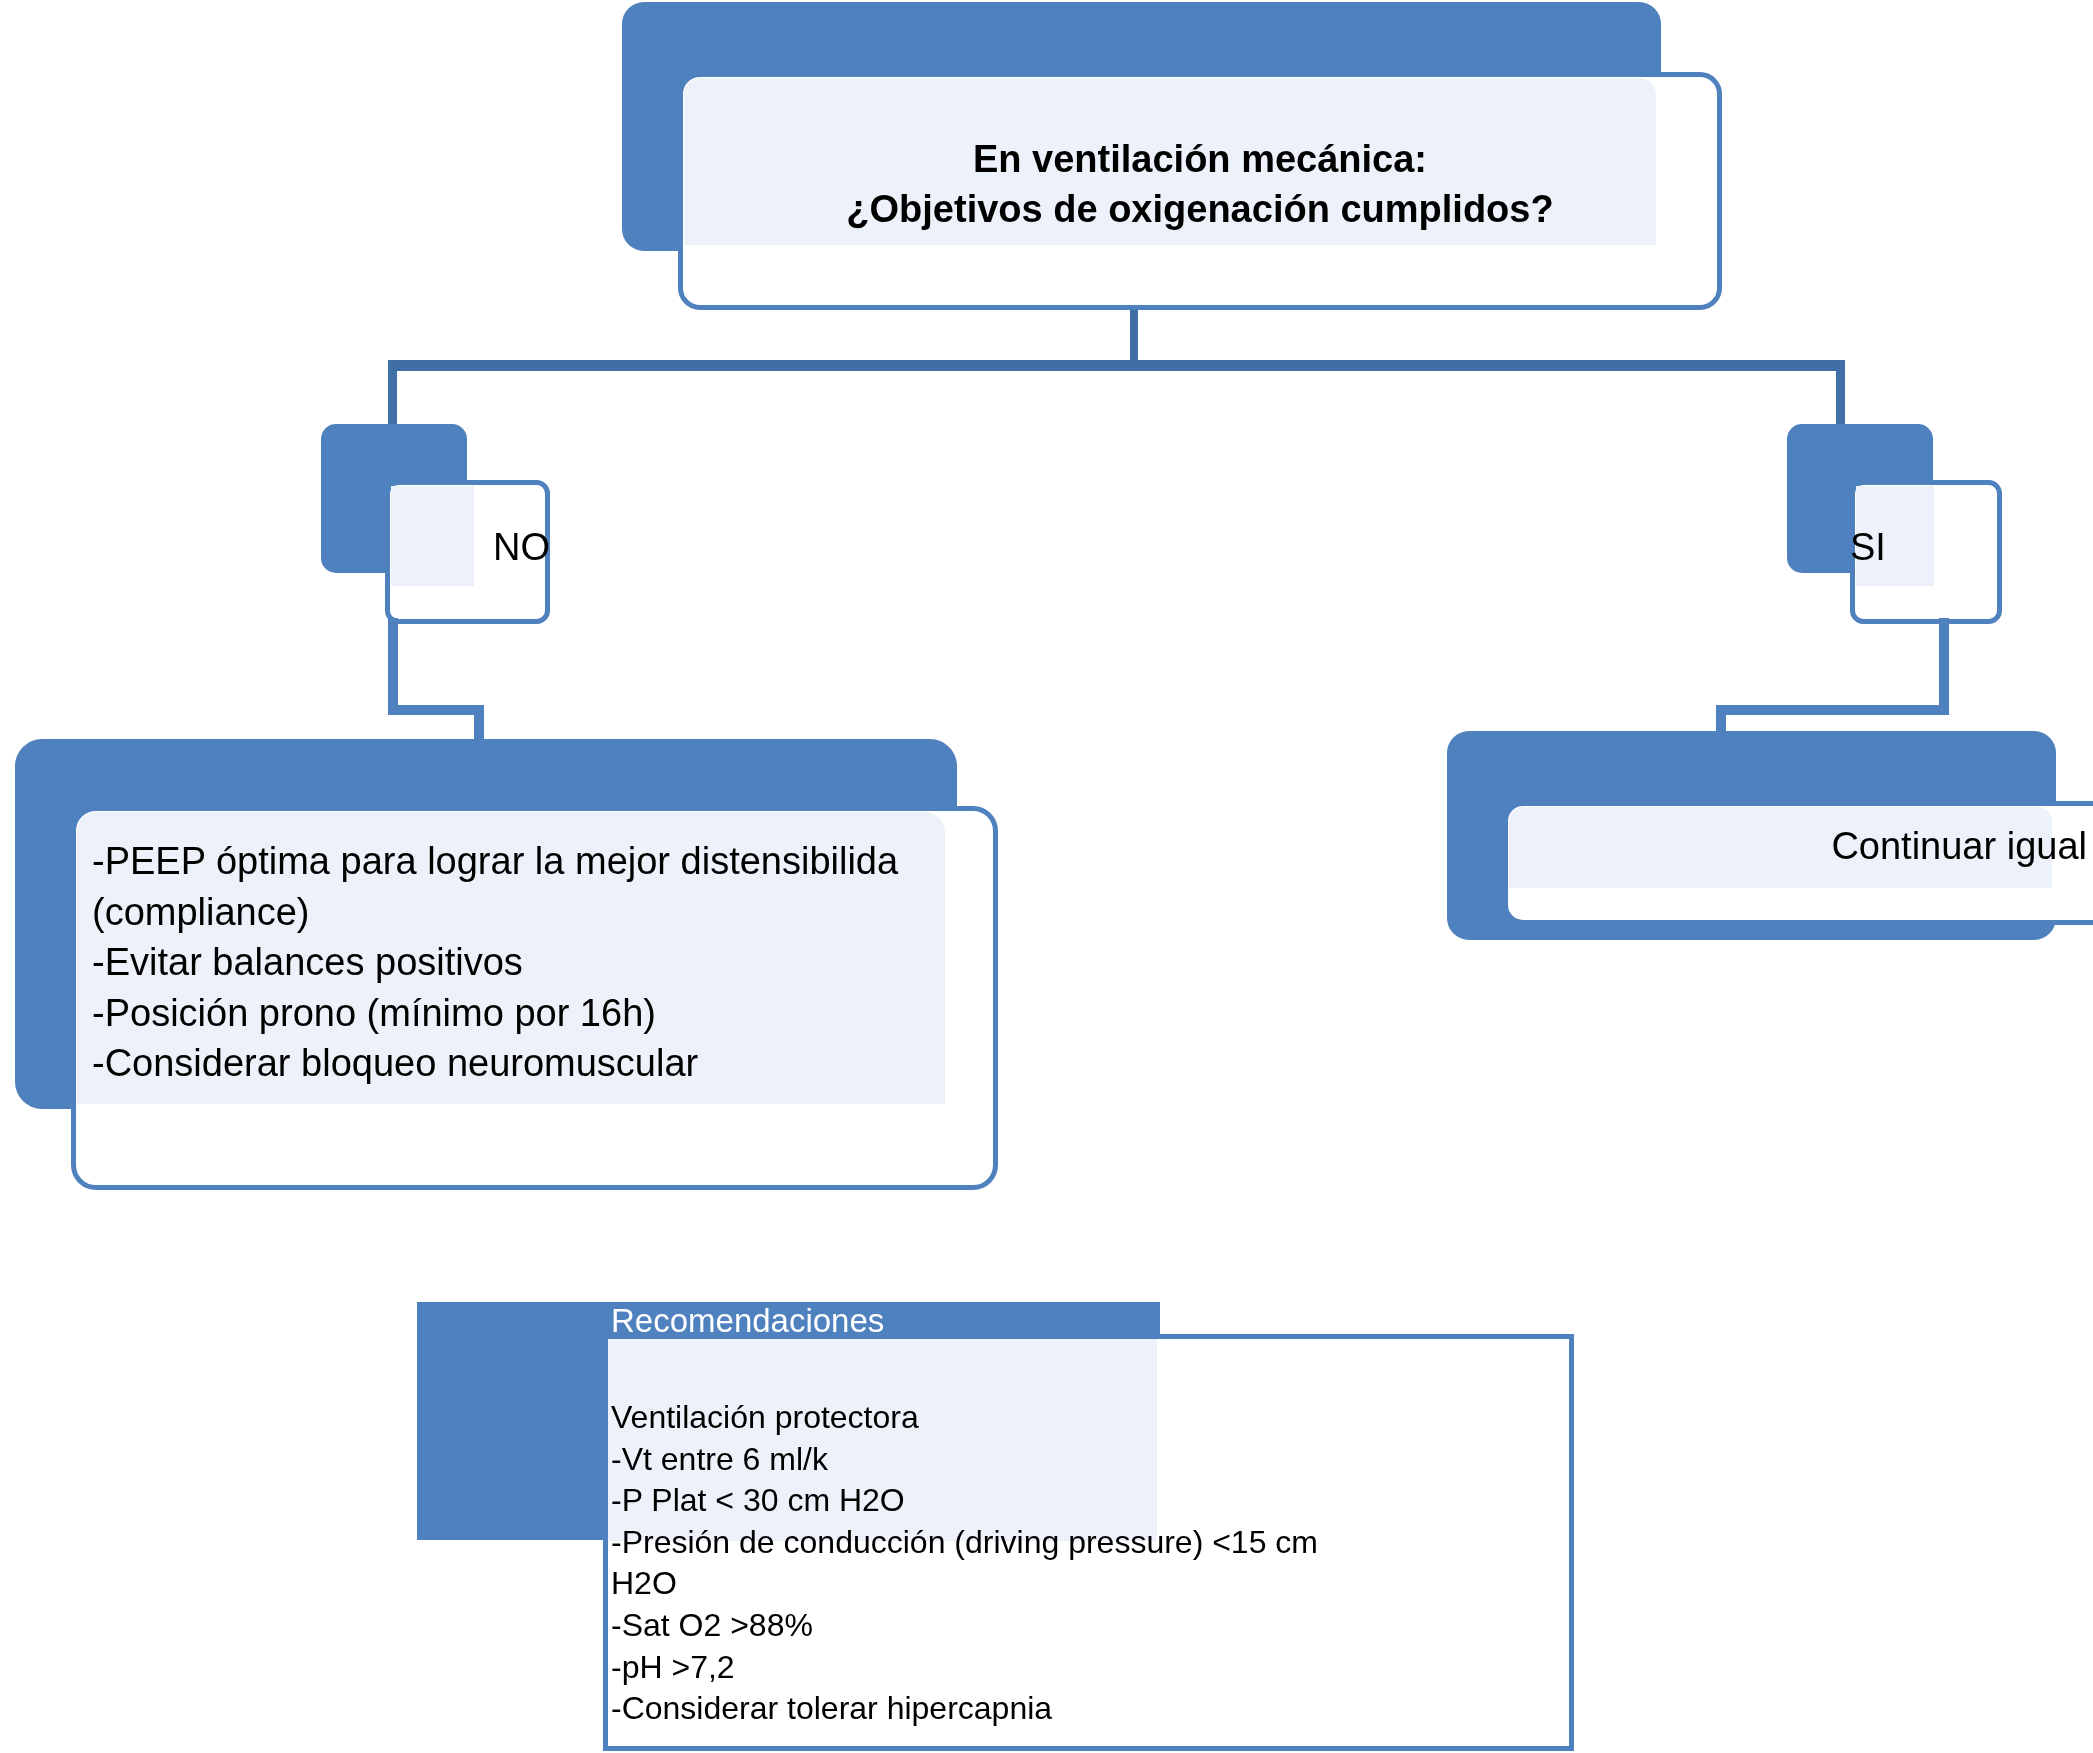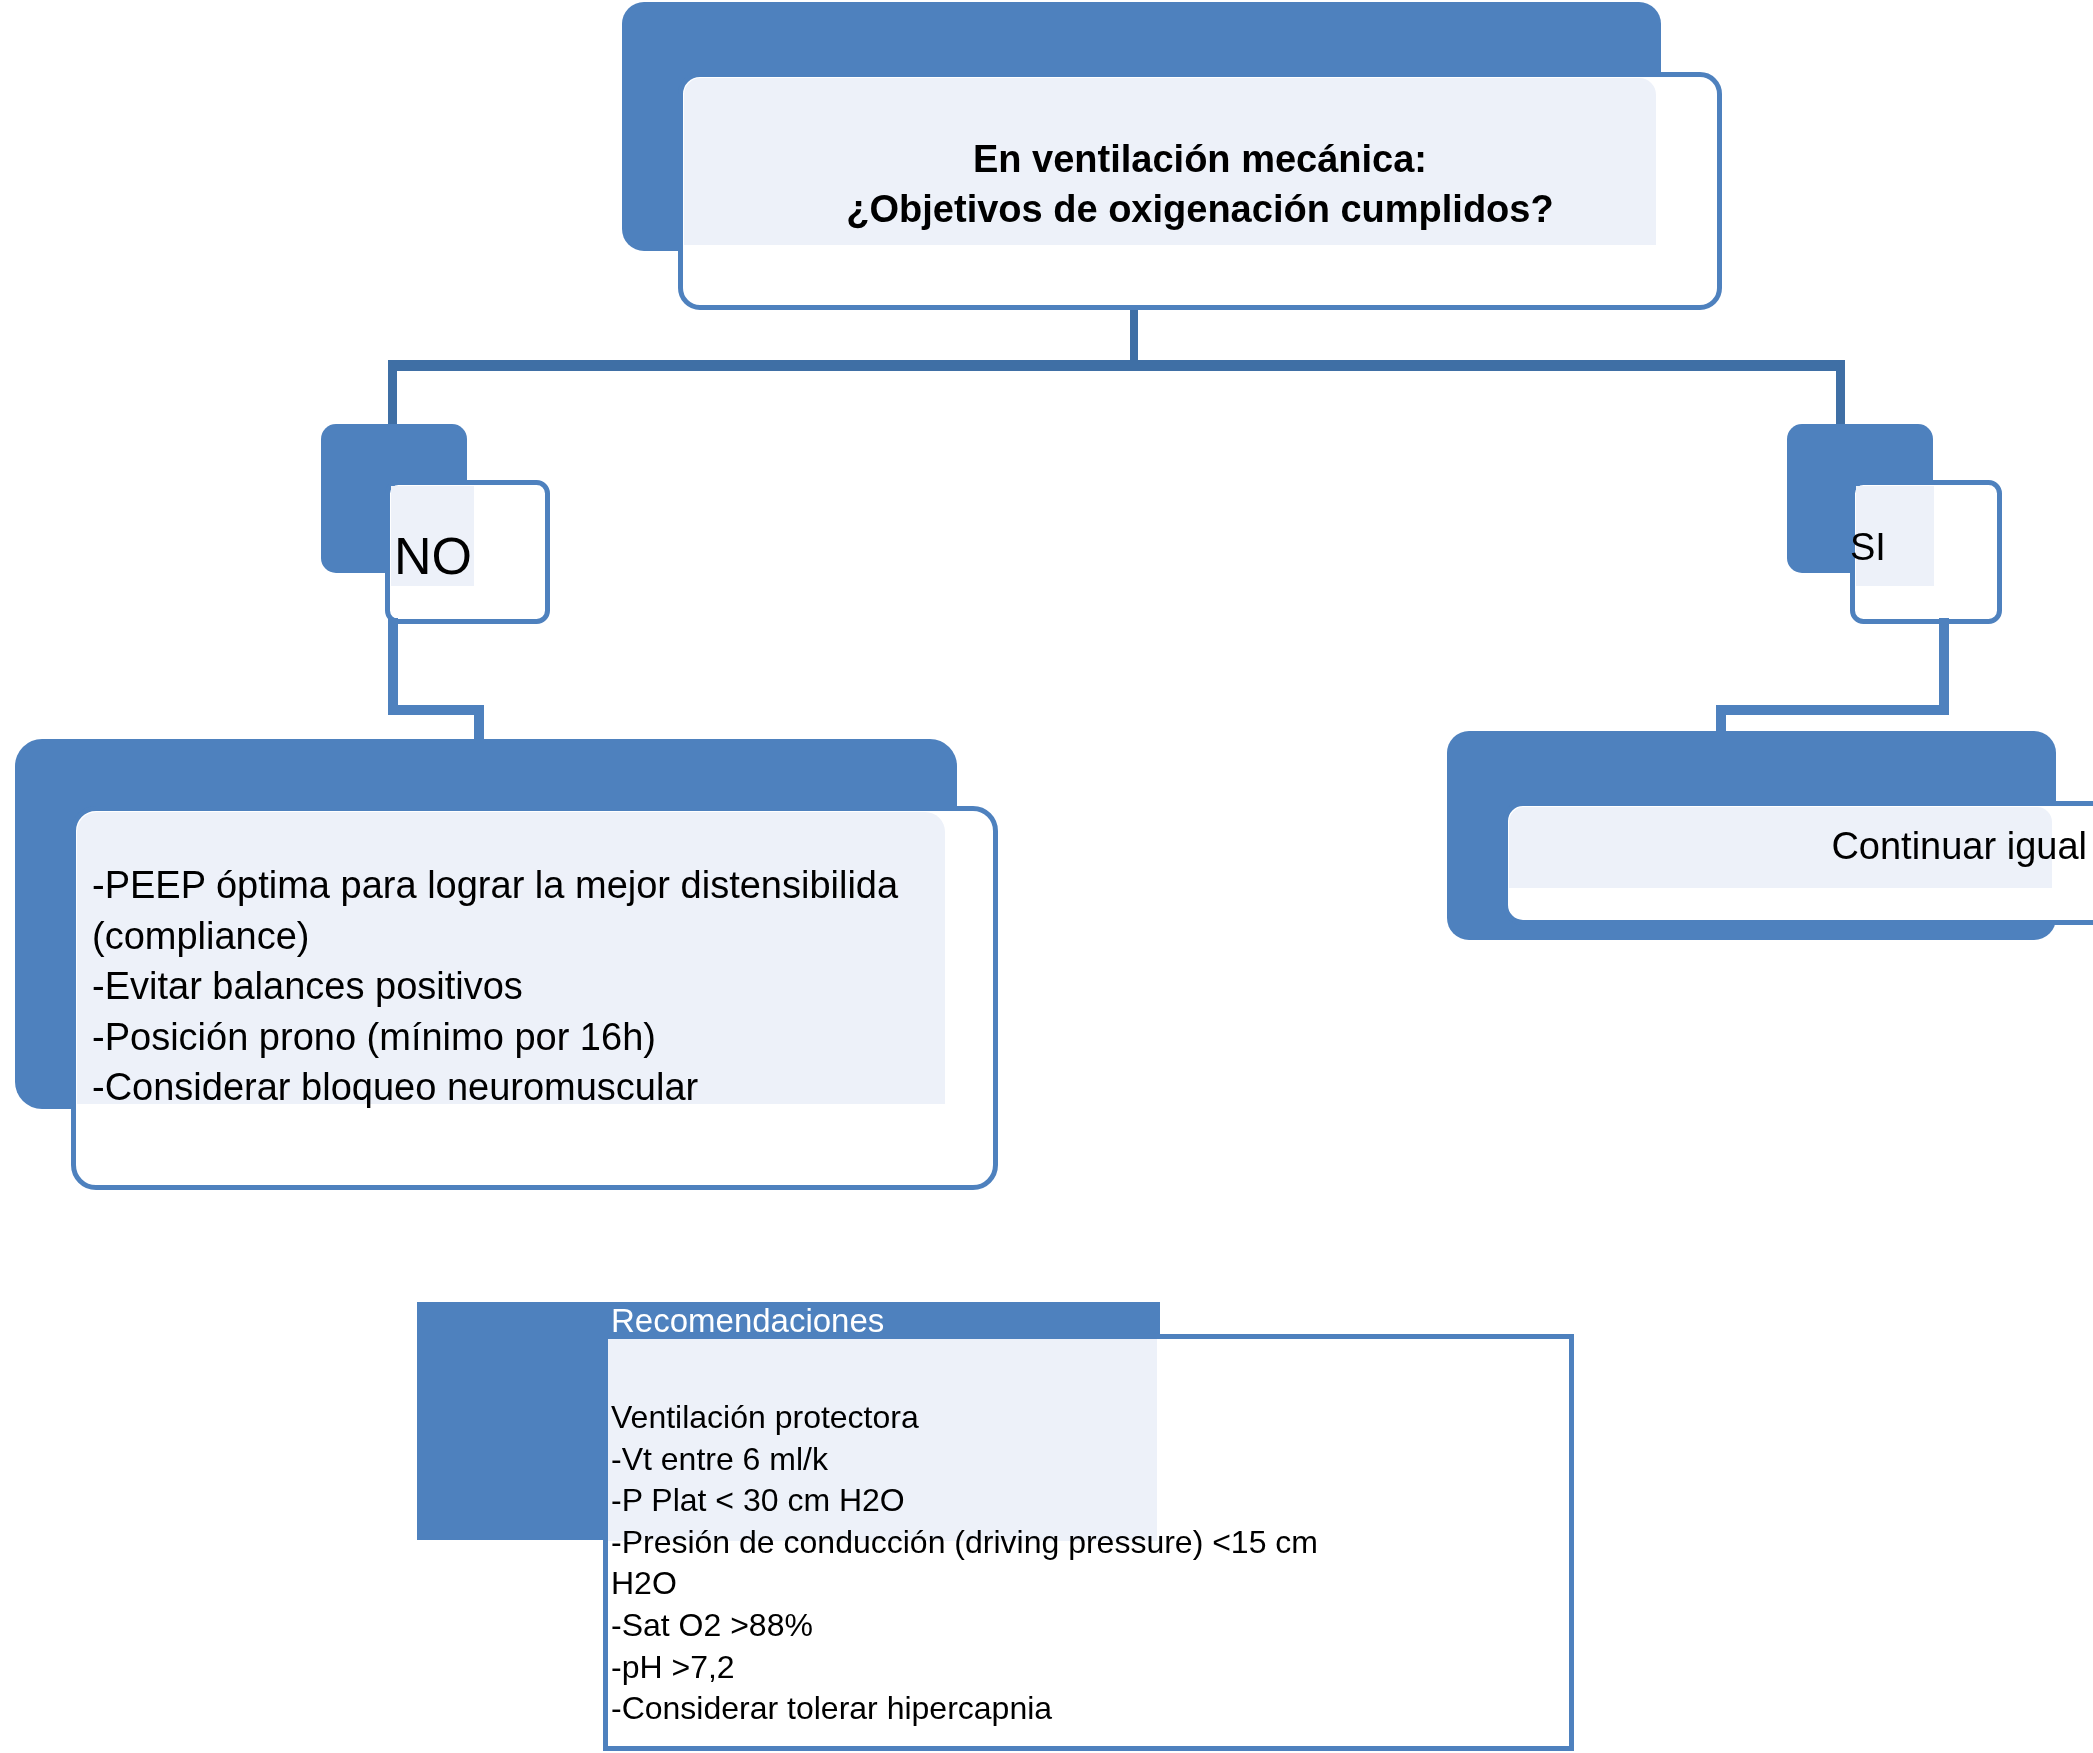--- a/index.html
+++ b/index.html
@@ -61,34 +61,34 @@
     left: 678px; top: 134px; width: 1044px;
     text-align: center;
     font-size: 38px; font-weight: bold;
     line-height: 1.32;
   }
 
   
   #no-back  { left: 321px; top: 424px; width: 146px; height: 149px; border-radius: 15px; }
   #no-front { left: 385px; top: 480px; width: 165px; height: 144px; border-radius: 13.4px; }
   #no-tint  { left: 391px; top: 486px; width: 83px; height: 100px; }
-  #no-text  { left: 394px; top: 526px; width: 165px; text-align: left; font-size: 52px; }
+  #no-text  { left: 385px; top: 526px; width: 165px; text-align: right; font-size: 38px; }
 
   
   #si-back  { left: 1787px; top: 424px; width: 146px; height: 149px; border-radius: 15px; }
   #si-front { left: 1850px; top: 480px; width: 152px; height: 144px; border-radius: 13.4px; }
   #si-tint  { left: 1856px; top: 486px; width: 78px; height: 100px; }
   #si-text  { left: 1850px; top: 526px; width: 152px; text-align: left; font-size: 38px; }
 
   
   #peep-back  { left: 15px; top: 739px; width: 942px; height: 370px; border-radius: 27px; }
   #peep-front { left: 71px; top: 806px; width: 927px; height: 384px; border-radius: 25px; }
   #peep-tint  { left: 77px; top: 812px; width: 868px; height: 292px; border-radius: 20px 20px 0 0; }
   #peep-text  {
-    left: 92px; top: 860px; width: 893px;
+    left: 92px; top: 836px; width: 893px;
     font-size: 38px; line-height: 1.33;
   }
 
   
   #cont-back  { left: 1447px; top: 731px; width: 609px; height: 209px; border-radius: 22px; }
   #cont-front { left: 1503px; top: 801px; width: 609px; height: 124px; border-radius: 20px; }
   #cont-tint  { left: 1509px; top: 807px; width: 543px; height: 81px; border-radius: 15px 15px 0 0; }
   #cont-text  { left: 1503px; top: 825px; width: 584px; text-align: right; font-size: 38px; }
 
   

